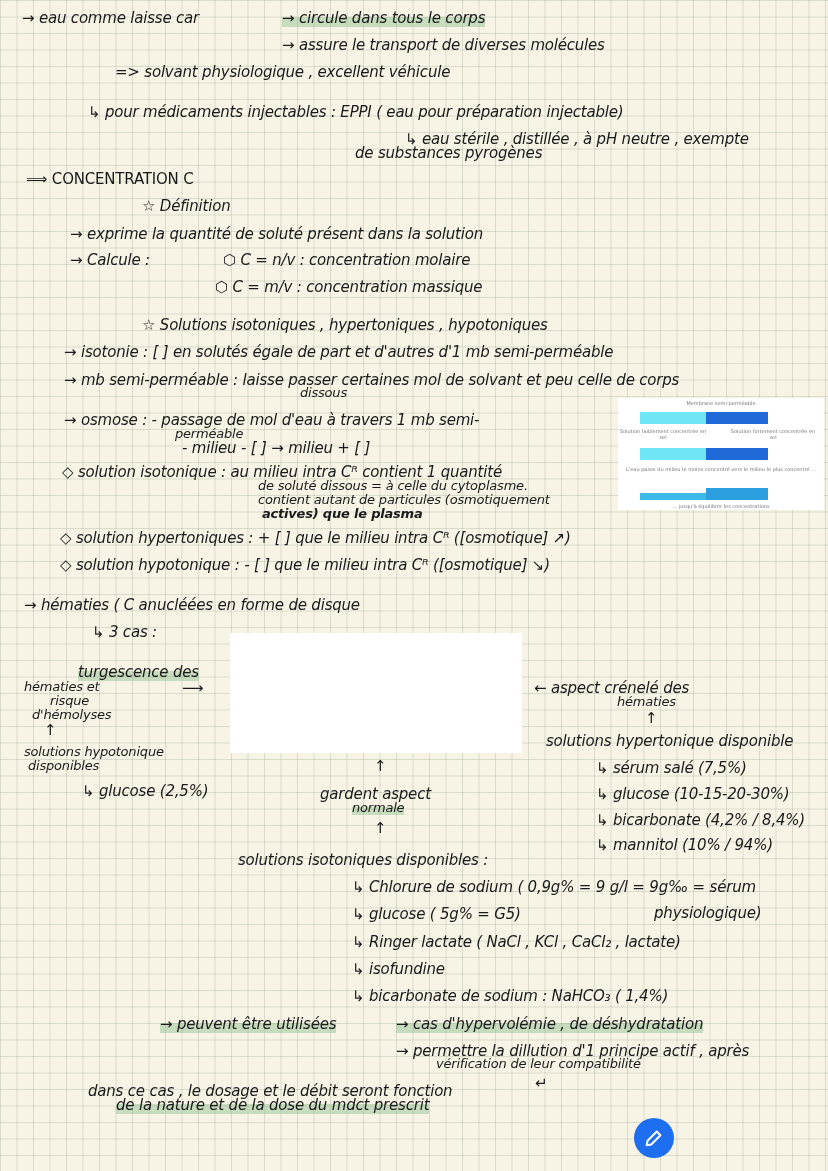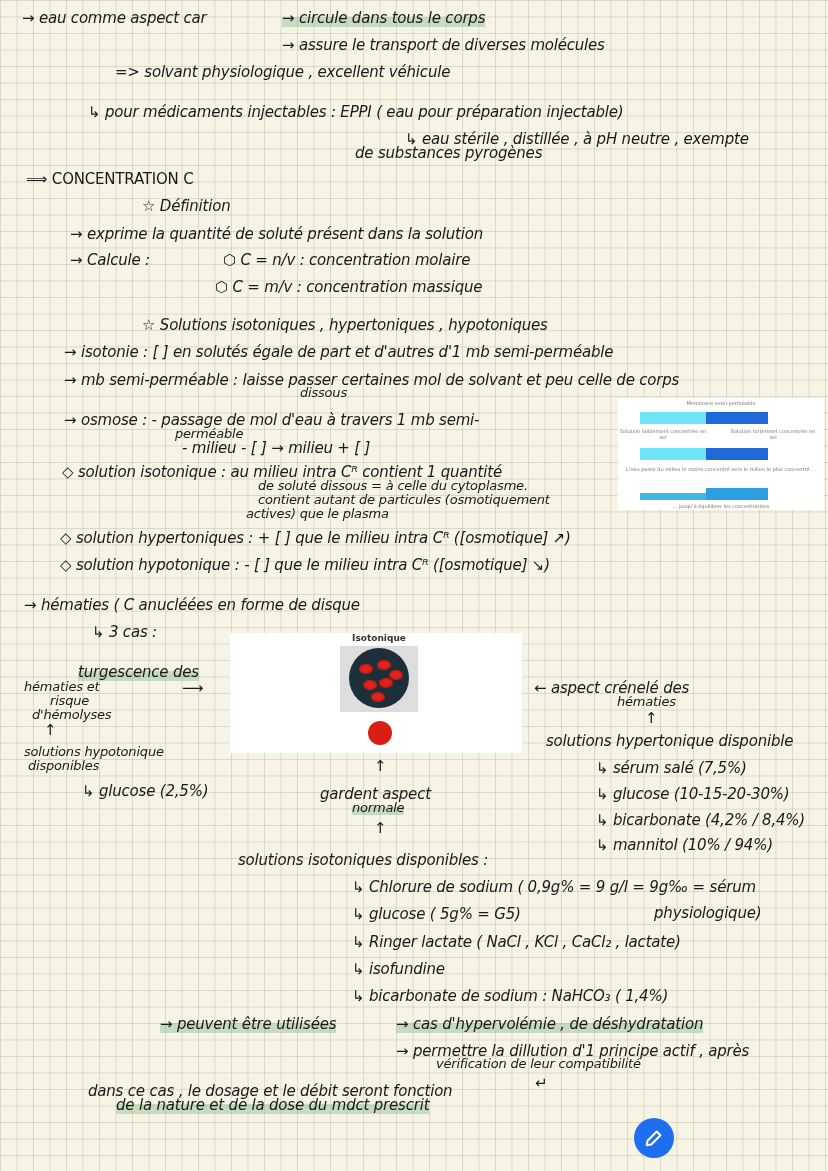--- a/index.html
+++ b/index.html
@@ -27,21 +27,21 @@
   .cell{position:absolute;width:14px;height:10px;border-radius:50%;background:#e3241c;box-shadow:inset 0 0 3px #8c0d08;}
   .big{position:absolute;top:88px;left:30px;width:28px;height:28px;border-radius:50%;background:#d91e14;}
   .logo{position:absolute;left:634px;top:1118px;display:flex;align-items:center;}
   .logo .circle-logo{width:40px;height:40px;border-radius:50%;background:#1e6ff0;display:flex;align-items:center;justify-content:center;}
   .logo .txt1{font-size:12px;font-weight:bold;color:#1e6ff0;font-style:normal;line-height:13px;}
   .logo .txt2{font-size:24px;font-weight:bold;color:#1e6ff0;font-style:normal;line-height:24px;}
 </style>
 </head>
 <body>
 
-<div class="t" style="left:22px;top:10px;">→ eau comme aspect car</div>
+<div class="t" style="left:22px;top:10px;">→ eau comme laisse car</div>
 <div class="t" style="left:282px;top:10px;"><span class="hl">→ circule dans tous le corps</span></div>
 <div class="t" style="left:282px;top:37px;">→ assure le transport de diverses molécules</div>
 <div class="t" style="left:115px;top:64px;">=&gt; solvant physiologique , excellent véhicule</div>
 <div class="t" style="left:88px;top:104px;">↳ pour médicaments injectables : EPPI ( eau pour préparation injectable)</div>
 <div class="t" style="left:405px;top:131px;">↳ eau stérile , distillée , à pH neutre , exempte</div>
 <div class="t" style="left:355px;top:145px;">de substances pyrogènes</div>
 
 <div class="t" style="left:26px;top:171px;font-style:normal;">⟹ CONCENTRATION C</div>
 <div class="t" style="left:142px;top:198px;">☆ Définition</div>
 <div class="t" style="left:70px;top:226px;">→ exprime la quantité de soluté présent dans la solution</div>
@@ -52,21 +52,21 @@
 <div class="t" style="left:142px;top:317px;">☆ Solutions isotoniques , hypertoniques , hypotoniques</div>
 <div class="t" style="left:64px;top:344px;">→ isotonie : [ ] en solutés égale de part et d'autres d'1 mb semi-perméable</div>
 <div class="t" style="left:64px;top:372px;">→ mb semi-perméable : laisse passer certaines mol de solvant et peu celle de corps</div>
 <div class="t s" style="left:300px;top:386px;">dissous</div>
 <div class="t" style="left:64px;top:412px;">→ osmose : - passage de mol d'eau à travers 1 mb semi-</div>
 <div class="t s" style="left:175px;top:427px;">perméable</div>
 <div class="t" style="left:182px;top:440px;">- milieu - [ ] → milieu + [ ]</div>
 <div class="t" style="left:62px;top:464px;">◇ solution isotonique : au milieu intra Cᴿ contient 1 quantité</div>
 <div class="t s" style="left:258px;top:479px;">de soluté dissous = à celle du cytoplasme.</div>
 <div class="t s" style="left:258px;top:493px;">contient autant de particules (osmotiquement</div>
-<div class="t s" style="left:246px;top:507px;">actives) que le plasma</div>
+<div class="t s" style="left:262px;top:507px;font-weight:bold;">actives) que le plasma</div>
 <div class="t" style="left:60px;top:530px;">◇ solution hypertoniques : + [ ] que le milieu intra Cᴿ ([osmotique] ↗)</div>
 <div class="t" style="left:60px;top:557px;">◇ solution hypotonique : - [ ] que le milieu intra Cᴿ ([osmotique] ↘)</div>
 
 <div class="diagram">
   <div class="lbl" style="top:2px;">Membrane semi-perméable</div>
   <div class="bar" style="left:22px;top:14px;width:66px;background:#6ee6f5;"></div>
   <div class="bar" style="left:88px;top:14px;width:62px;background:#1f6ad8;"></div>
   <div class="lbl" style="top:30px;width:90px;left:0;">Solution faiblement concentrée en sel</div>
   <div class="lbl" style="top:30px;width:90px;left:110px;">Solution fortement concentrée en sel</div>
   <div class="bar" style="left:22px;top:50px;width:66px;background:#6ee6f5;"></div>
@@ -74,34 +74,20 @@
   <div class="lbl" style="top:68px;">L'eau passe du milieu le moins concentré vers le milieu le plus concentré ...</div>
   <div class="bar" style="left:22px;top:95px;width:66px;height:7px;background:#3cb9e6;"></div>
   <div class="bar" style="left:88px;top:90px;width:62px;background:#2c9fe0;"></div>
   <div class="lbl" style="top:105px;">... jusqu'à équilibrer les concentrations</div>
 </div>
 
 <div class="t" style="left:24px;top:597px;">→ hématies ( C anucléées en forme de disque</div>
 <div class="t" style="left:92px;top:624px;">↳ 3 cas :</div>
 
 <div class="rbc">
-  <div class="panel" style="left:104px;">
-    <div class="title">Isotonique</div>
-    <div class="disc">
-        <div class="circle">
-      <div class="cell" style="left:10px;top:16px;"></div>
-      <div class="cell" style="left:28px;top:12px;"></div>
-      <div class="cell" style="left:40px;top:22px;"></div>
-      <div class="cell" style="left:14px;top:32px;"></div>
-      <div class="cell" style="left:30px;top:30px;"></div>
-      <div class="cell" style="left:22px;top:44px;"></div>
-    </div>
-      </div>
-    <div class="big" style="left:34px;width:24px;height:24px;"></div>
-  </div>
 </div>
 
 <div class="t" style="left:78px;top:664px;"><span class="hl">turgescence des</span></div>
 <div class="t s" style="left:24px;top:680px;">hématies et</div>
 <div class="t s" style="left:50px;top:694px;">risque</div>
 <div class="t s" style="left:32px;top:708px;">d'hémolyses</div>
 <div class="t" style="left:182px;top:680px;">⟶</div>
 <div class="t" style="left:44px;top:722px;">↑</div>
 <div class="t s" style="left:24px;top:745px;">solutions hypotonique</div>
 <div class="t s" style="left:28px;top:759px;">disponibles</div>

